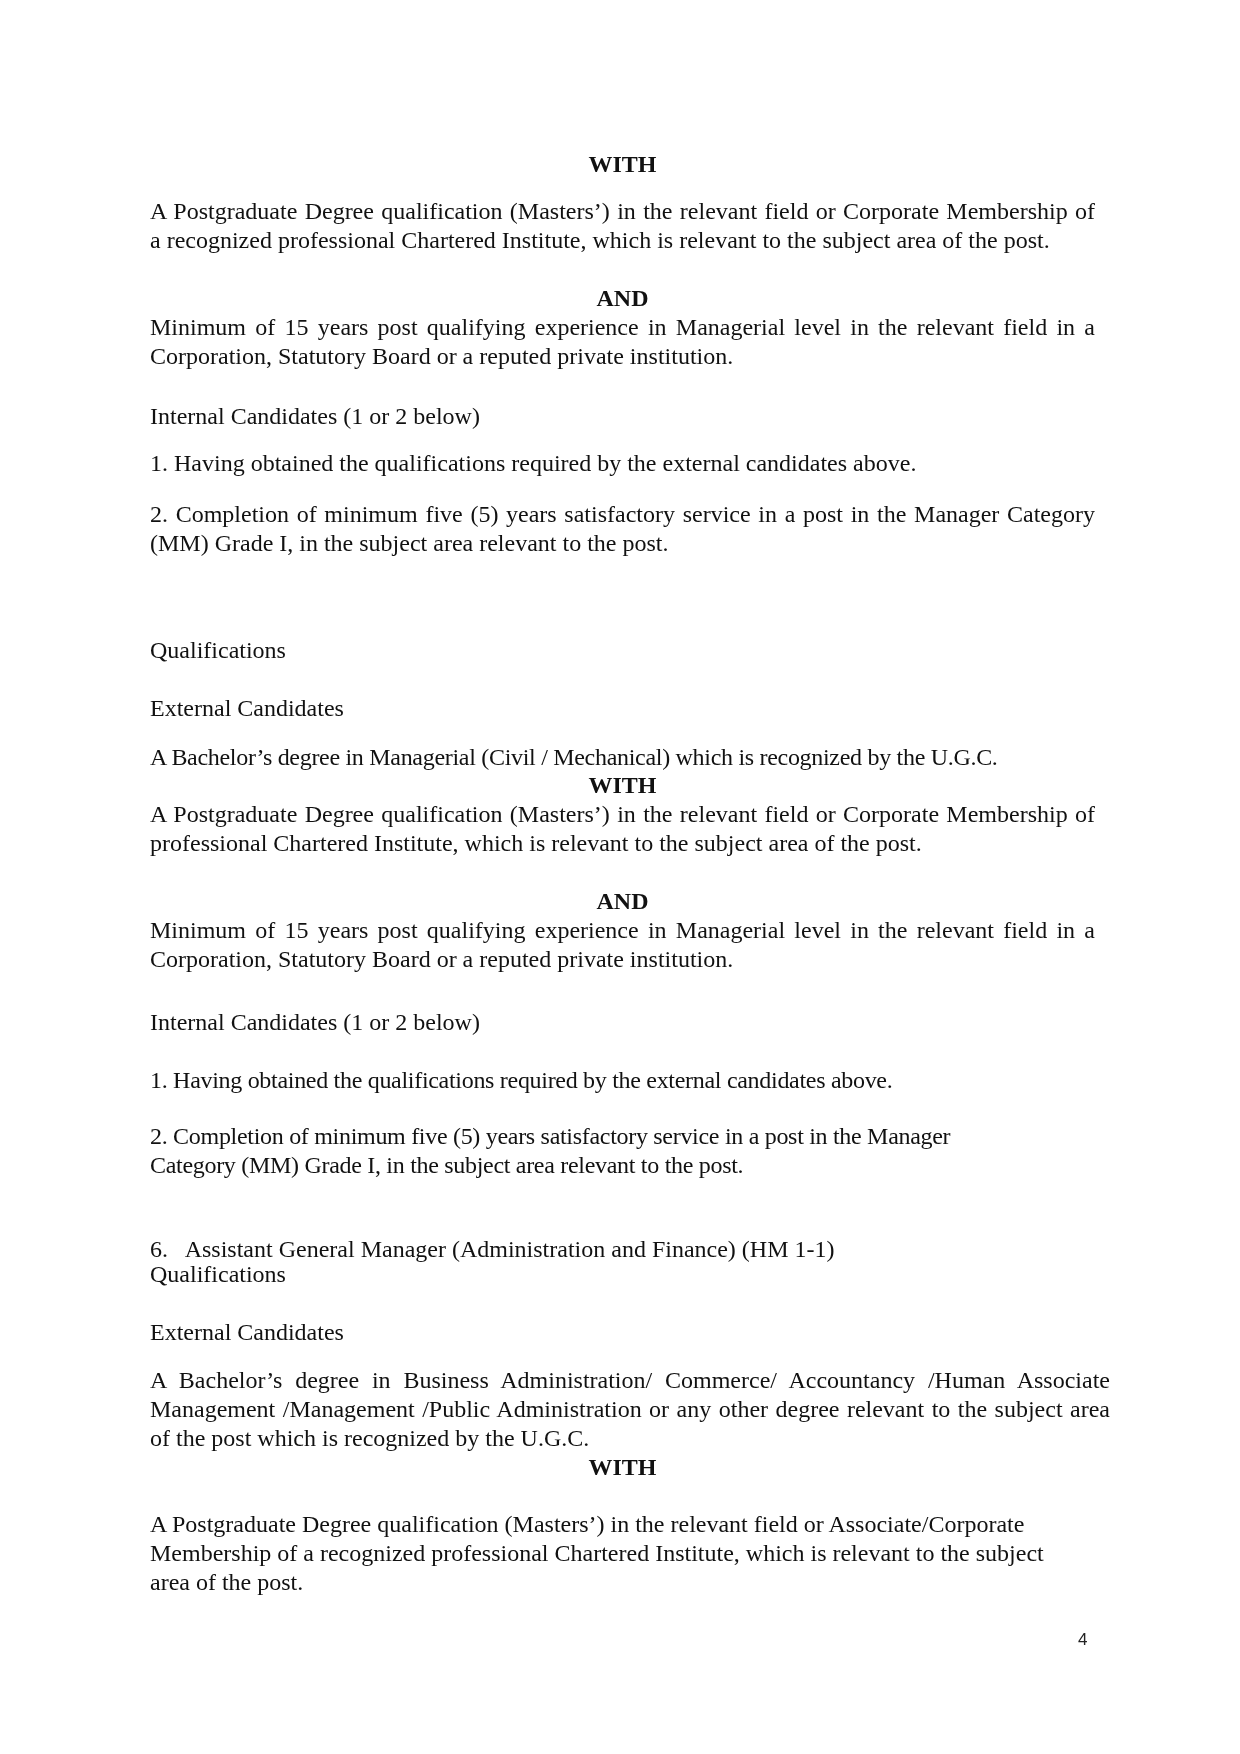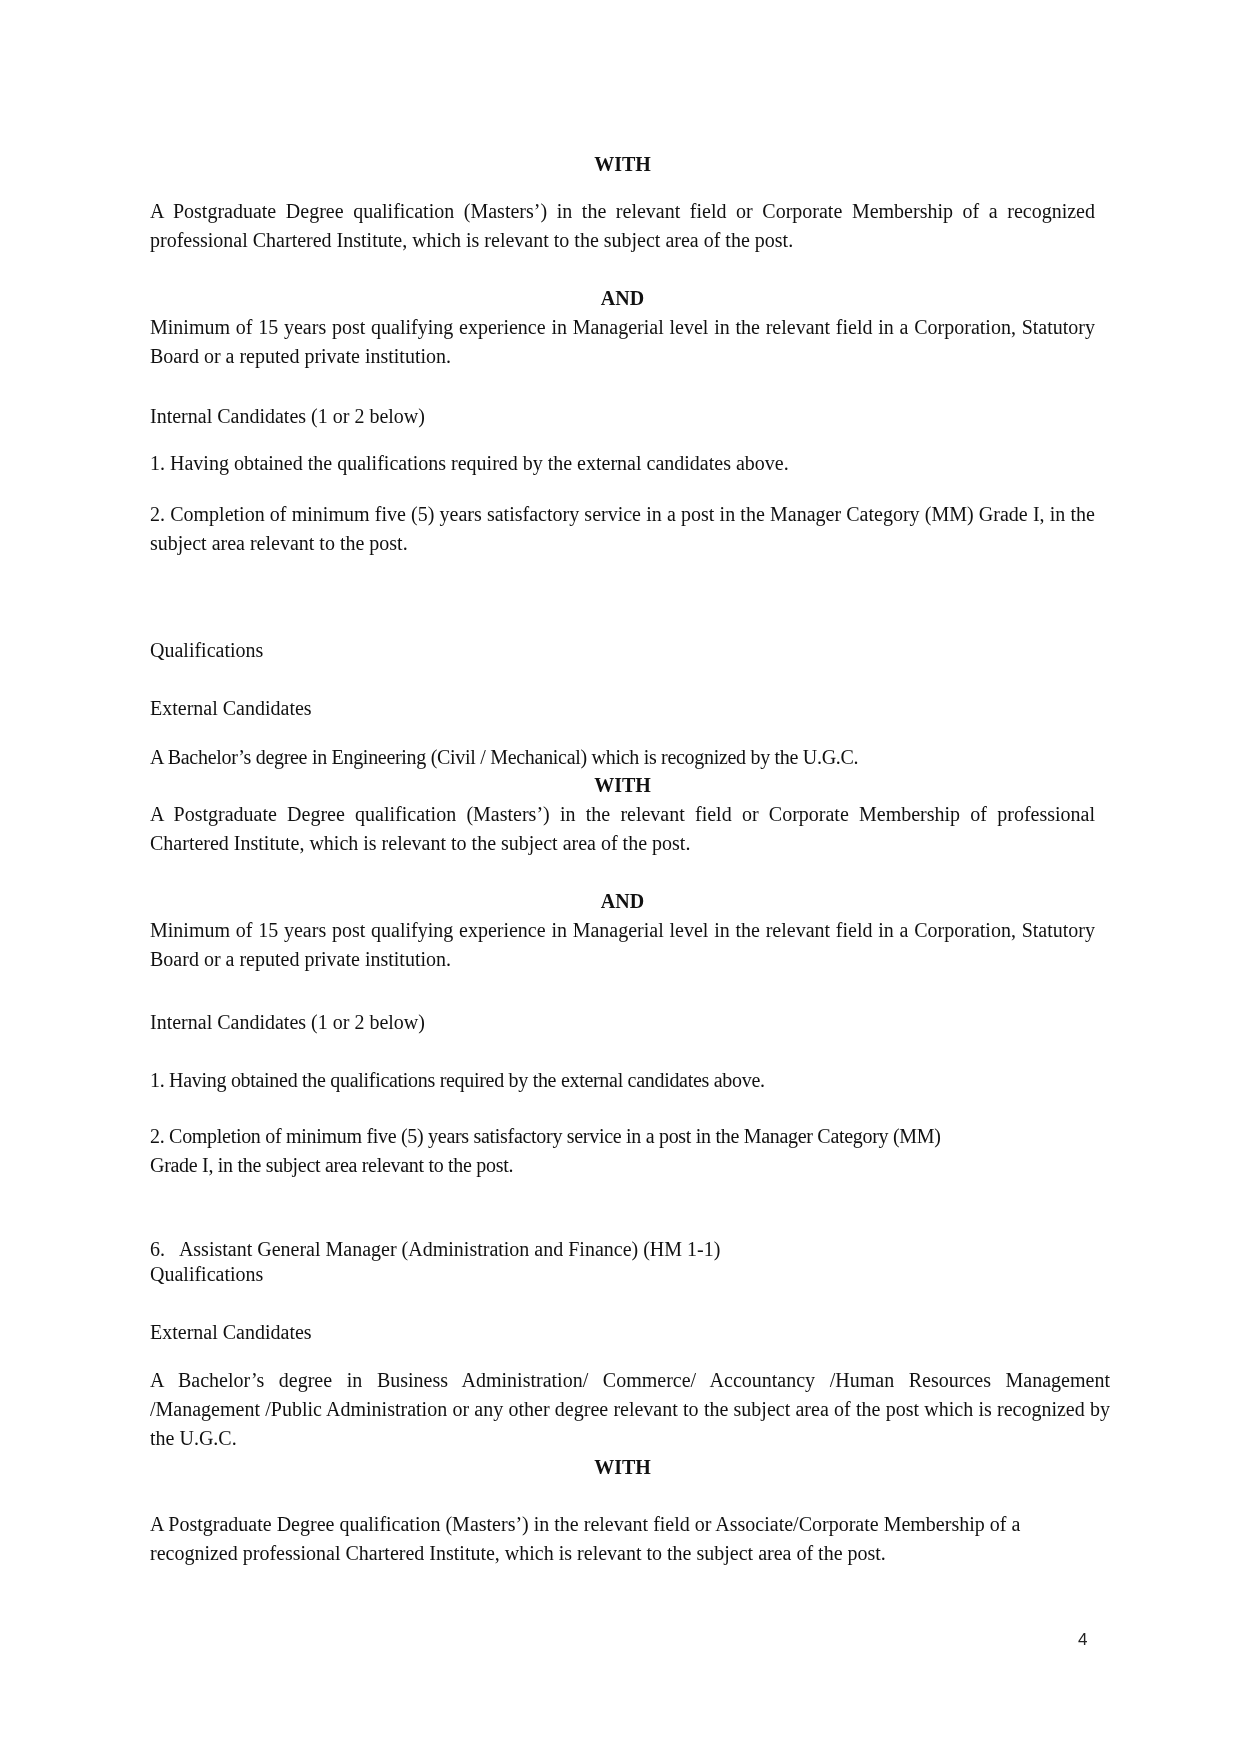--- a/index.html
+++ b/index.html
@@ -1,19 +1,19 @@
 <!DOCTYPE html>
 <html><head>
 <meta charset="utf-8">
 <style>
   html, body { margin: 0; padding: 0; background: #ffffff; }
   body { width: 1240px; height: 1754px; position: relative; overflow: hidden;
          font-family: "Liberation Serif", "DejaVu Serif", serif; color: #111111; }
   .page { position: absolute; left: 0; top: 0; width: 1240px; height: 1754px; background: #ffffff; }
-  .blk { position: absolute; left: 150px; width: 945px; font-size: 20px; line-height: 29px; }
+  .blk { position: absolute; left: 150px; width: 945px; font-size: 24px; line-height: 29px; }
   .just { text-align: justify; text-align-last: left; }
   .center { text-align: center; font-weight: bold; }
   .bold { font-weight: normal; }
   .narrow { letter-spacing: -0.3px; }
   .pagenum { position: absolute; left: 1078px; top: 1630px; font-family: "Liberation Sans", "DejaVu Sans", sans-serif; font-size: 17px; color: #222; }
 </style>
 </head>
 <body>
 
 <div class="page">
@@ -22,31 +22,31 @@
   <div class="blk just" style="top:197px;">A Postgraduate Degree qualification (Masters’) in the relevant field or Corporate Membership of a recognized professional Chartered Institute, which is relevant to the subject area of the post.</div>
   <div class="blk center" style="top:284px;">AND</div>
   <div class="blk just" style="top:313px;">Minimum of 15 years post qualifying experience in Managerial level in the relevant field in a Corporation, Statutory Board or a reputed private institution.</div>
 
   <div class="blk bold" style="top:402px;">Internal Candidates (1 or 2 below)</div>
   <div class="blk" style="top:449px;">1. Having obtained the qualifications required by the external candidates above.</div>
   <div class="blk just" style="top:500px;">2. Completion of minimum five (5) years satisfactory service in a post in the Manager Category (MM) Grade I, in the subject area relevant to the post.</div>
 
   <div class="blk bold" style="top:636px;">Qualifications</div>
   <div class="blk bold" style="top:694px;">External Candidates</div>
-  <div class="blk narrow" style="top:743px;">A Bachelor’s degree in Engineering (Civil / Mechanical) which is recognized by the U.G.C.</div>
+  <div class="blk narrow" style="top:743px;">A Bachelor’s degree in Managerial (Civil / Mechanical) which is recognized by the U.G.C.</div>
   <div class="blk center" style="top:771px;">WITH</div>
   <div class="blk just" style="top:800px;">A Postgraduate Degree qualification (Masters’) in the relevant field or Corporate Membership of professional Chartered Institute, which is relevant to the subject area of the post.</div>
   <div class="blk center" style="top:887px;">AND</div>
   <div class="blk just" style="top:916px;"> Minimum of 15 years post qualifying experience in Managerial level in the relevant field in a Corporation, Statutory Board or a reputed private institution.</div>
 
   <div class="blk bold" style="top:1008px;">Internal Candidates (1 or 2 below)</div>
   <div class="blk narrow" style="top:1066px;">1. Having obtained the qualifications required by the external candidates above.</div>
   <div class="blk narrow" style="top:1122px; width:820px;">2. Completion of minimum five (5) years satisfactory service in a post in the Manager Category (MM) Grade I, in the subject area relevant to the post.</div>
 
   <div class="blk bold" style="top:1203px; white-space:pre;margin-top:32px;">6.   Assistant General Manager (Administration and Finance) (HM 1-1)</div>
   <div class="blk bold" style="top:1260px;">Qualifications</div>
   <div class="blk bold" style="top:1318px;">External Candidates</div>
-  <div class="blk just" style="top:1366px; width:960px;">A Bachelor’s degree in Business Administration/ Commerce/ Accountancy /Human Resources Management /Management /Public Administration or any other degree relevant to the subject area of the post which is recognized by the U.G.C.</div>
+  <div class="blk just" style="top:1366px; width:960px;">A Bachelor’s degree in Business Administration/ Commerce/ Accountancy /Human Associate Management /Management /Public Administration or any other degree relevant to the subject area of the post which is recognized by the U.G.C.</div>
   <div class="blk center" style="top:1453px;">WITH</div>
   <div class="blk" style="top:1510px; width:935px;">A Postgraduate Degree qualification (Masters’) in the relevant field or Associate/Corporate Membership of a recognized professional Chartered Institute, which is relevant to the subject area of the post.</div>
 
   <div class="pagenum">4</div>
 </div>
 
 </body></html>

